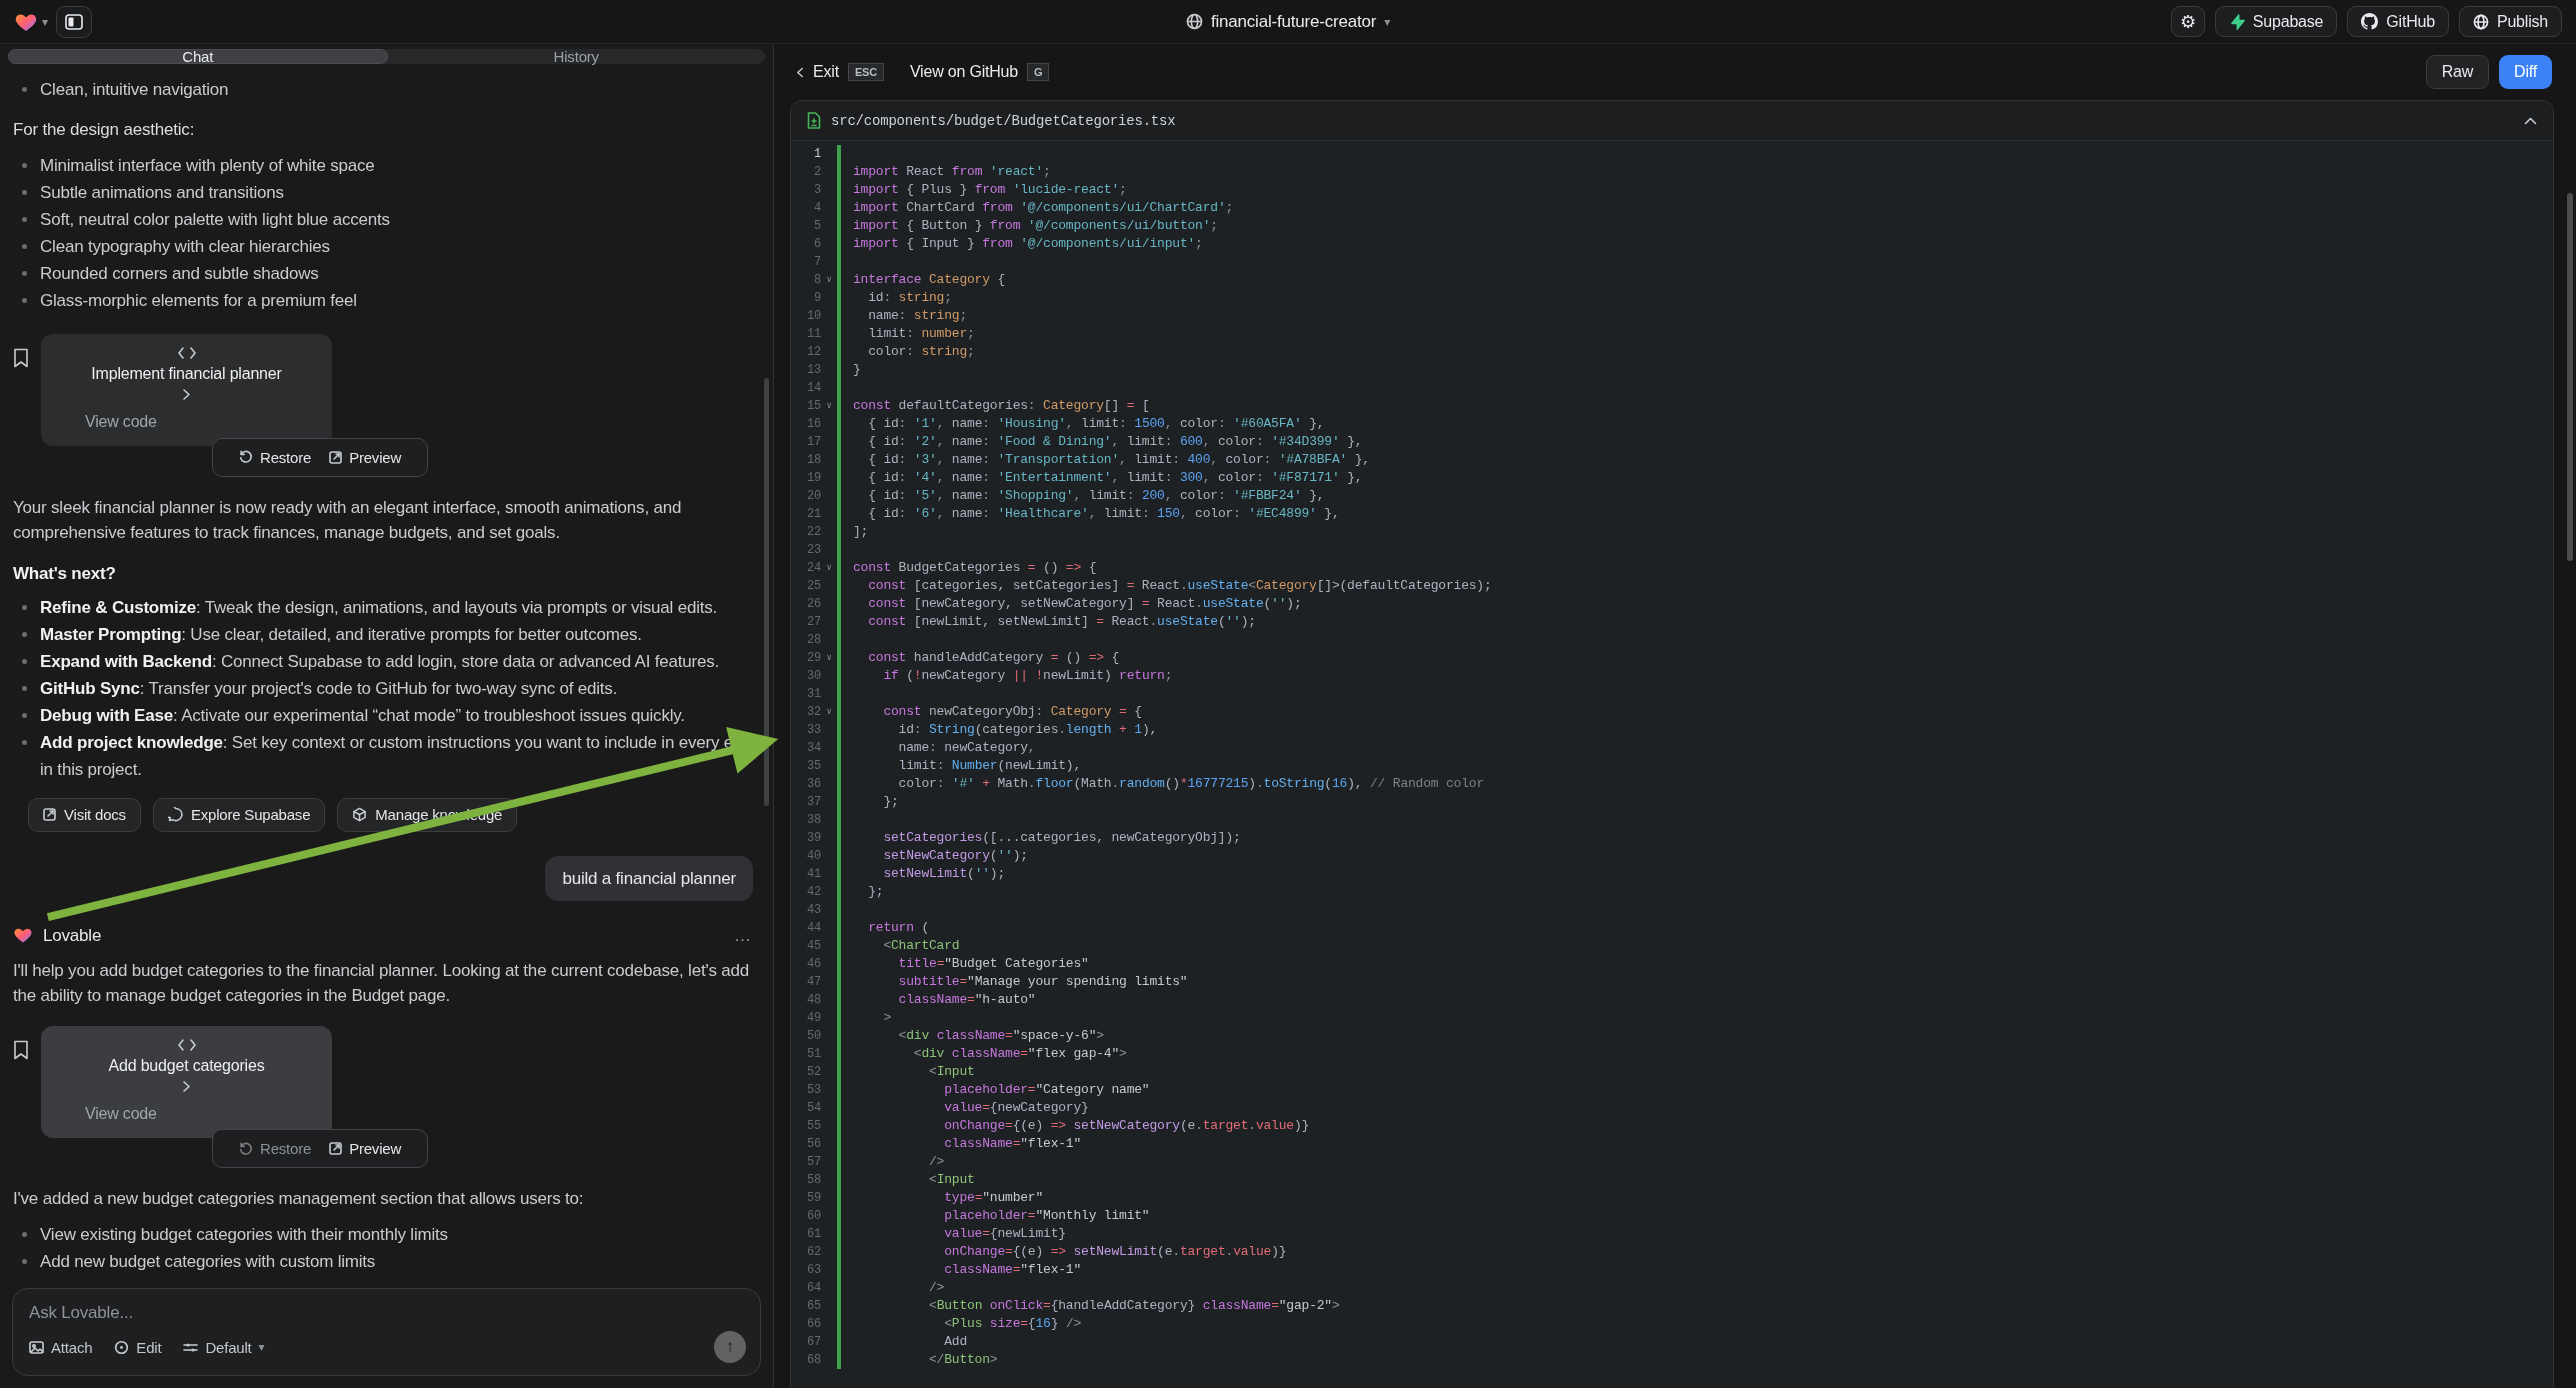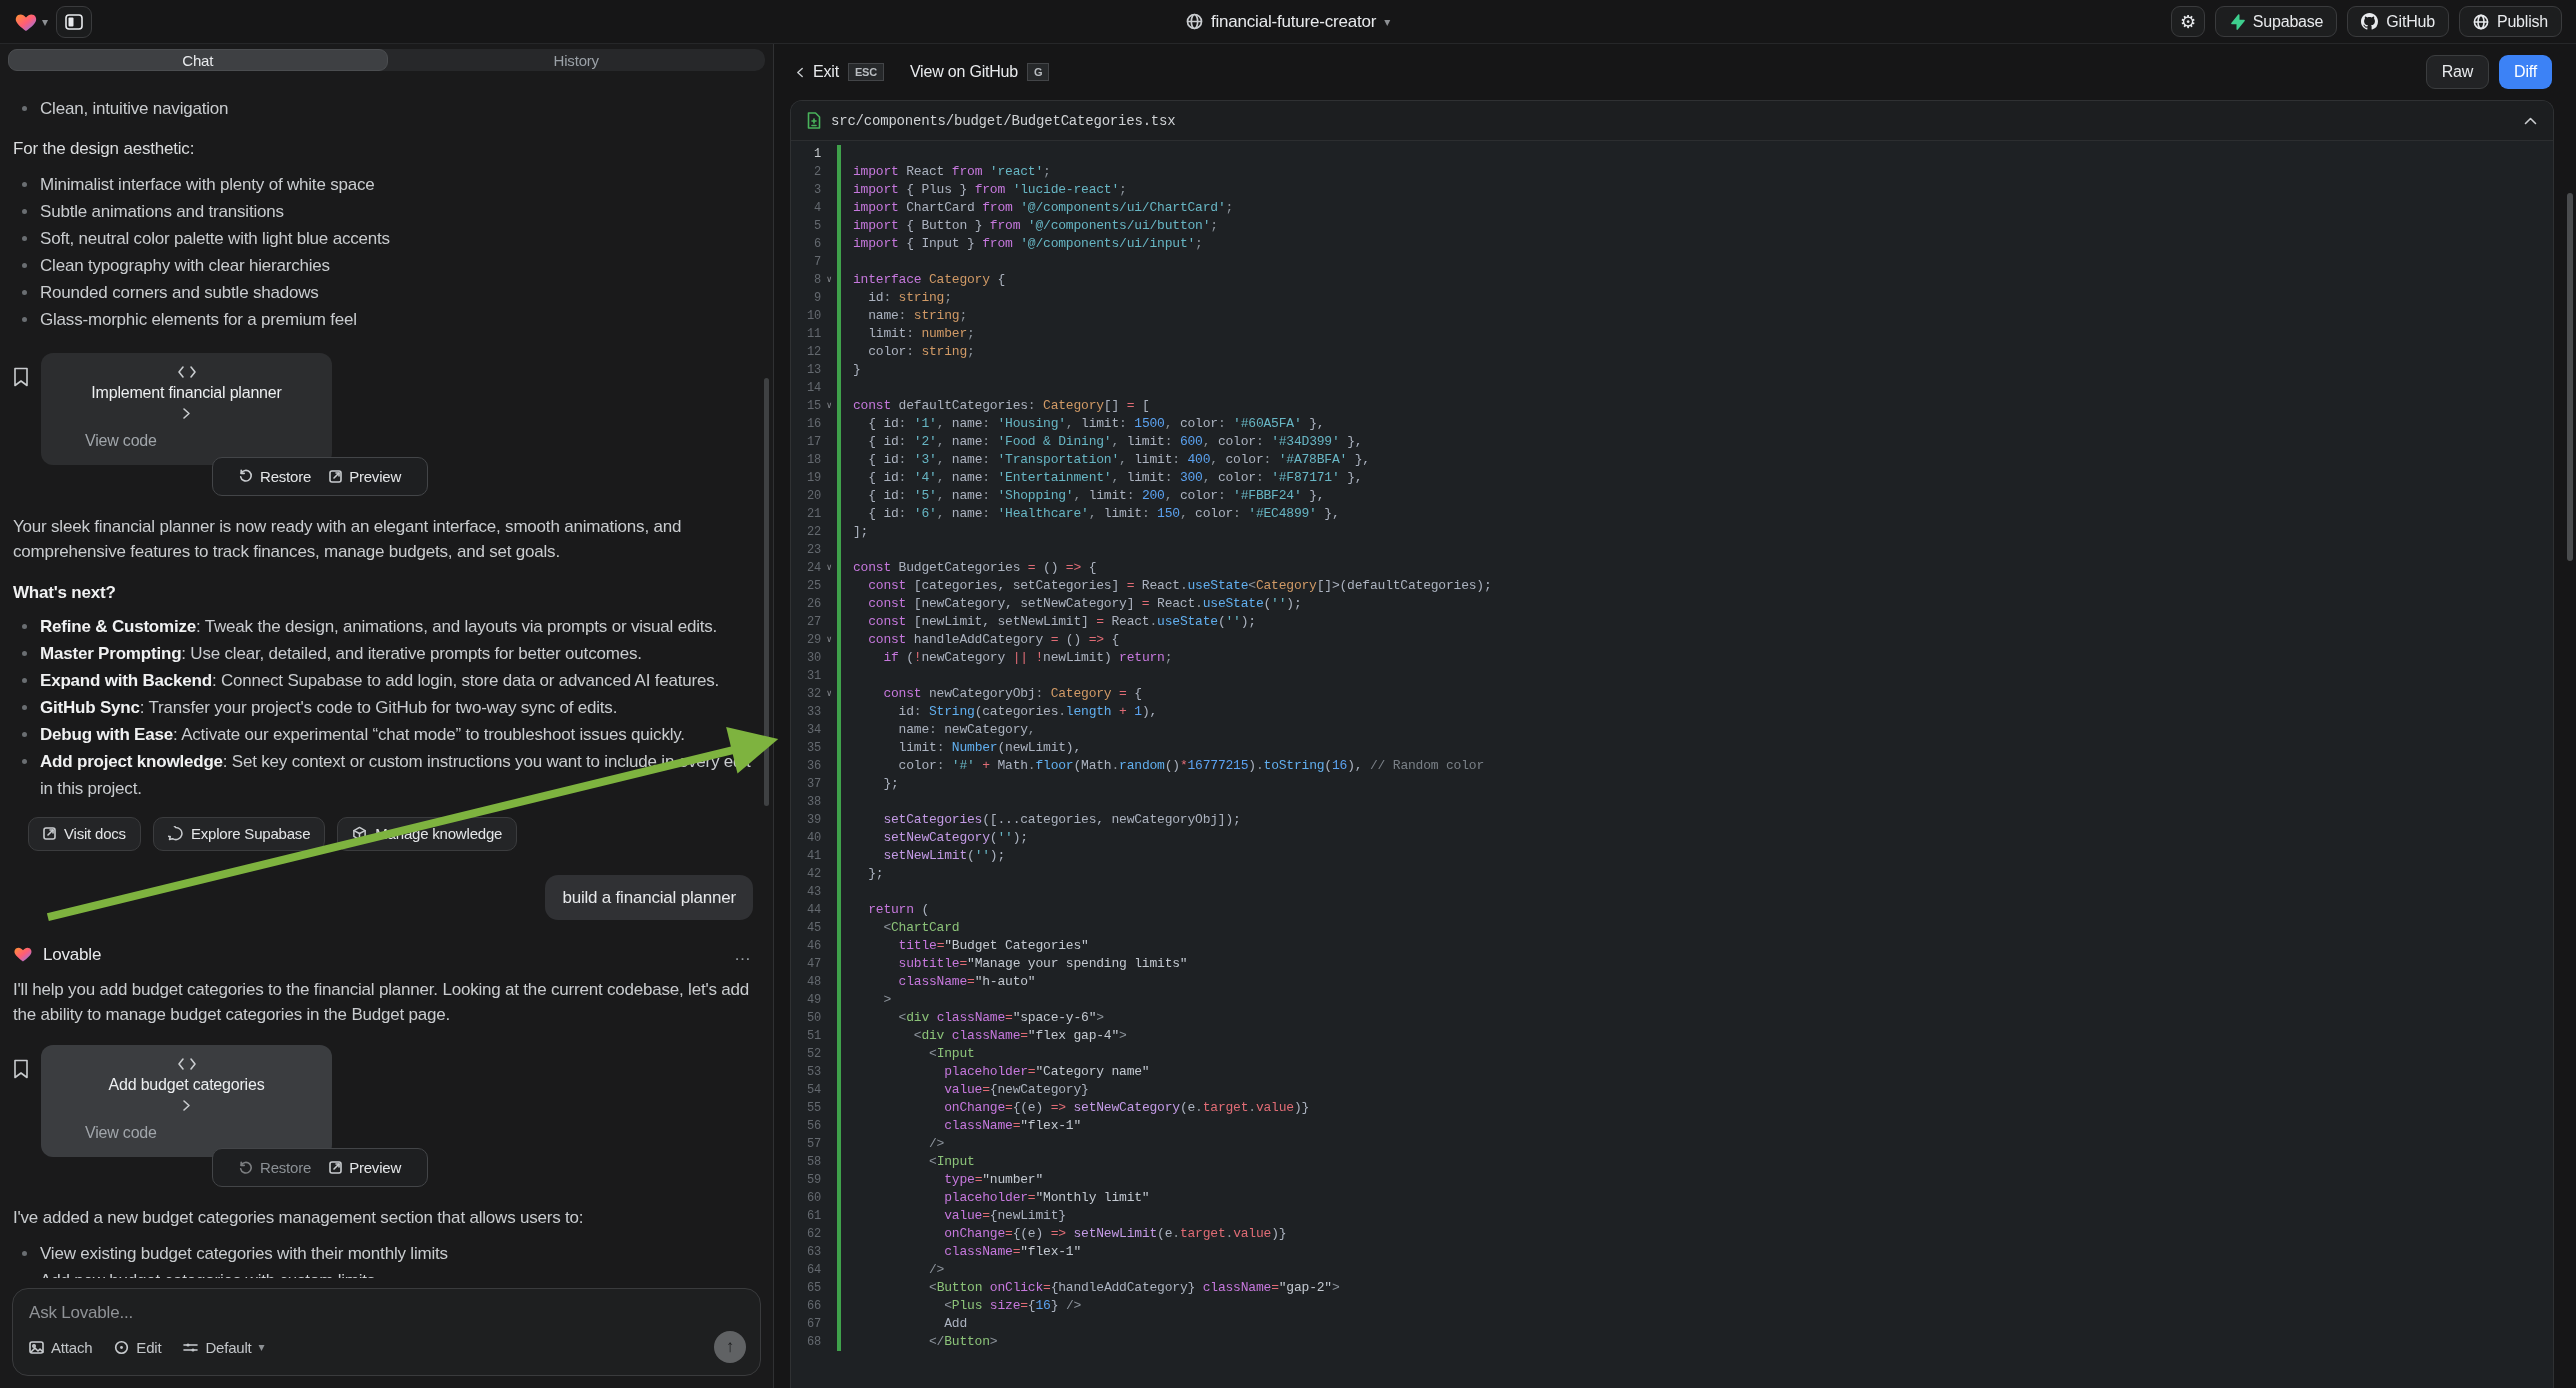--- a/index.html
+++ b/index.html
@@ -27,21 +27,21 @@
             background:#1d1e1f; border:1px solid #3a3b3d; border-radius:9px;
             color:#e8eaed; font-size:16px; cursor:pointer; }
   .tb-btn.square { width:34px; padding:0; justify-content:center; }
 
   
   .main { flex:1; display:flex; min-height:0; }
 
   
   .chatpanel { width:774px; flex:none; background:#1a1a1b; border-right:1px solid #303133;
                display:flex; flex-direction:column; position:relative; }
-  .tabs { margin:5px 8px 12px 8px; height:22px; background:#27282a; border-radius:10px;
+  .tabs { margin:5px 8px 0 8px; height:15px; background:#27282a; border-radius:10px;
           display:flex; flex:none; }
   .tab { flex:1; display:flex; align-items:center; justify-content:center;
          font-size:15px; color:#9aa0a6; border-radius:9px; cursor:pointer; }
   .tab.active { background:#3e4043; border:1px solid #4b4d50; color:#e8eaed; }
   .chat-scroll { flex:1; min-height:0; overflow:hidden; padding:12px 20px 0 13px;
                  font-size:17px; line-height:25px; color:#c9cccf; }
 
   .brow { display:flex; gap:13px; line-height:27px; }
   .dot { width:5px; height:5px; border-radius:50%; background:#6a6e72; flex:none; margin:11px 0 0 9px; }
   .heading { color:#dadcde; margin-top:14px; }
@@ -516,20 +516,21 @@
           <div class="crow"><span class="gut">18</span><span class="foldc"></span><span class="gbar"></span><span class="ctext"><span class="tk-id">  { id</span><span class="tk-punc">: </span><span class="tk-str">'3'</span><span class="tk-punc">, </span><span class="tk-id">name</span><span class="tk-punc">: </span><span class="tk-str">'Transportation'</span><span class="tk-punc">, </span><span class="tk-id">limit</span><span class="tk-punc">: </span><span class="tk-num">400</span><span class="tk-punc">, </span><span class="tk-id">color</span><span class="tk-punc">: </span><span class="tk-str">'#A78BFA'</span><span class="tk-id"> },</span></span></div>
           <div class="crow"><span class="gut">19</span><span class="foldc"></span><span class="gbar"></span><span class="ctext"><span class="tk-id">  { id</span><span class="tk-punc">: </span><span class="tk-str">'4'</span><span class="tk-punc">, </span><span class="tk-id">name</span><span class="tk-punc">: </span><span class="tk-str">'Entertainment'</span><span class="tk-punc">, </span><span class="tk-id">limit</span><span class="tk-punc">: </span><span class="tk-num">300</span><span class="tk-punc">, </span><span class="tk-id">color</span><span class="tk-punc">: </span><span class="tk-str">'#F87171'</span><span class="tk-id"> },</span></span></div>
           <div class="crow"><span class="gut">20</span><span class="foldc"></span><span class="gbar"></span><span class="ctext"><span class="tk-id">  { id</span><span class="tk-punc">: </span><span class="tk-str">'5'</span><span class="tk-punc">, </span><span class="tk-id">name</span><span class="tk-punc">: </span><span class="tk-str">'Shopping'</span><span class="tk-punc">, </span><span class="tk-id">limit</span><span class="tk-punc">: </span><span class="tk-num">200</span><span class="tk-punc">, </span><span class="tk-id">color</span><span class="tk-punc">: </span><span class="tk-str">'#FBBF24'</span><span class="tk-id"> },</span></span></div>
           <div class="crow"><span class="gut">21</span><span class="foldc"></span><span class="gbar"></span><span class="ctext"><span class="tk-id">  { id</span><span class="tk-punc">: </span><span class="tk-str">'6'</span><span class="tk-punc">, </span><span class="tk-id">name</span><span class="tk-punc">: </span><span class="tk-str">'Healthcare'</span><span class="tk-punc">, </span><span class="tk-id">limit</span><span class="tk-punc">: </span><span class="tk-num">150</span><span class="tk-punc">, </span><span class="tk-id">color</span><span class="tk-punc">: </span><span class="tk-str">'#EC4899'</span><span class="tk-id"> },</span></span></div>
           <div class="crow"><span class="gut">22</span><span class="foldc"></span><span class="gbar"></span><span class="ctext"><span class="tk-id">];</span></span></div>
           <div class="crow"><span class="gut">23</span><span class="foldc"></span><span class="gbar"></span><span class="ctext"></span></div>
           <div class="crow"><span class="gut">24</span><span class="foldc">∨</span><span class="gbar"></span><span class="ctext"><span class="tk-kw">const </span><span class="tk-id">BudgetCategories </span><span class="tk-red">= </span><span class="tk-id">() </span><span class="tk-red">=&gt; </span><span class="tk-id">{</span></span></div>
           <div class="crow"><span class="gut">25</span><span class="foldc"></span><span class="gbar"></span><span class="ctext"><span class="tk-kw">  const </span><span class="tk-id">[categories, setCategories] </span><span class="tk-red">= </span><span class="tk-id">React</span><span class="tk-punc">.</span><span class="tk-fn">useState</span><span class="tk-punc">&lt;</span><span class="tk-type">Category</span><span class="tk-id">[]&gt;(defaultCategories);</span></span></div>
           <div class="crow"><span class="gut">26</span><span class="foldc"></span><span class="gbar"></span><span class="ctext"><span class="tk-kw">  const </span><span class="tk-id">[newCategory, setNewCategory] </span><span class="tk-red">= </span><span class="tk-id">React</span><span class="tk-punc">.</span><span class="tk-fn">useState</span><span class="tk-id">(</span><span class="tk-str">''</span><span class="tk-id">);</span></span></div>
           <div class="crow"><span class="gut">27</span><span class="foldc"></span><span class="gbar"></span><span class="ctext"><span class="tk-kw">  const </span><span class="tk-id">[newLimit, setNewLimit] </span><span class="tk-red">= </span><span class="tk-id">React</span><span class="tk-punc">.</span><span class="tk-fn">useState</span><span class="tk-id">(</span><span class="tk-str">''</span><span class="tk-id">);</span></span></div>
+          <div class="crow"><span class="gut">28</span><span class="foldc"></span><span class="gbar"></span><span class="ctext"></span></div>
           <div class="crow"><span class="gut">29</span><span class="foldc">∨</span><span class="gbar"></span><span class="ctext"><span class="tk-kw">  const </span><span class="tk-id">handleAddCategory </span><span class="tk-red">= </span><span class="tk-id">() </span><span class="tk-red">=&gt; </span><span class="tk-id">{</span></span></div>
           <div class="crow"><span class="gut">30</span><span class="foldc"></span><span class="gbar"></span><span class="ctext"><span class="tk-kw">    if </span><span class="tk-id">(</span><span class="tk-red">!</span><span class="tk-id">newCategory </span><span class="tk-red">|| </span><span class="tk-red">!</span><span class="tk-id">newLimit</span><span class="tk-id">) </span><span class="tk-kw">return</span><span class="tk-punc">;</span></span></div>
           <div class="crow"><span class="gut">31</span><span class="foldc"></span><span class="gbar"></span><span class="ctext"></span></div>
           <div class="crow"><span class="gut">32</span><span class="foldc">∨</span><span class="gbar"></span><span class="ctext"><span class="tk-kw">    const </span><span class="tk-id">newCategoryObj</span><span class="tk-punc">: </span><span class="tk-type">Category </span><span class="tk-red">= </span><span class="tk-id">{</span></span></div>
           <div class="crow"><span class="gut">33</span><span class="foldc"></span><span class="gbar"></span><span class="ctext"><span class="tk-id">      id</span><span class="tk-punc">: </span><span class="tk-fn">String</span><span class="tk-id">(categories</span><span class="tk-punc">.</span><span class="tk-fn">length </span><span class="tk-red">+ </span><span class="tk-num">1</span><span class="tk-id">),</span></span></div>
           <div class="crow"><span class="gut">34</span><span class="foldc"></span><span class="gbar"></span><span class="ctext"><span class="tk-id">      name</span><span class="tk-punc">: </span><span class="tk-id">newCategory</span><span class="tk-punc">,</span></span></div>
           <div class="crow"><span class="gut">35</span><span class="foldc"></span><span class="gbar"></span><span class="ctext"><span class="tk-id">      limit</span><span class="tk-punc">: </span><span class="tk-fn">Number</span><span class="tk-id">(newLimit),</span></span></div>
           <div class="crow"><span class="gut">36</span><span class="foldc"></span><span class="gbar"></span><span class="ctext"><span class="tk-id">      color</span><span class="tk-punc">: </span><span class="tk-str">'#' </span><span class="tk-red">+ </span><span class="tk-id">Math</span><span class="tk-punc">.</span><span class="tk-fn">floor</span><span class="tk-id">(Math</span><span class="tk-punc">.</span><span class="tk-fn">random</span><span class="tk-id">()</span><span class="tk-red">*</span><span class="tk-num">16777215</span><span class="tk-id">)</span><span class="tk-punc">.</span><span class="tk-fn">toString</span><span class="tk-id">(</span><span class="tk-num">16</span><span class="tk-id">), </span><span class="tk-cmt">// Random color</span></span></div>
           <div class="crow"><span class="gut">37</span><span class="foldc"></span><span class="gbar"></span><span class="ctext"><span class="tk-id">    };</span></span></div>
           <div class="crow"><span class="gut">38</span><span class="foldc"></span><span class="gbar"></span><span class="ctext"></span></div>

